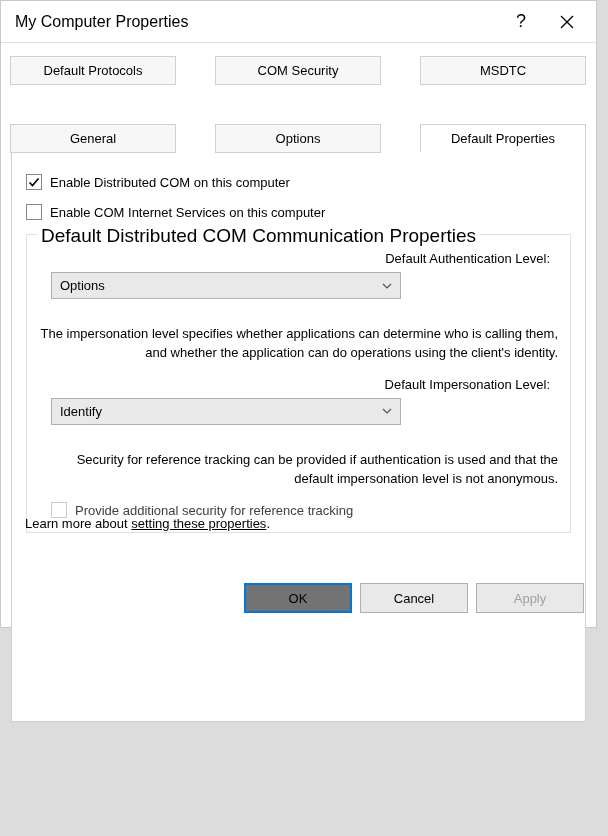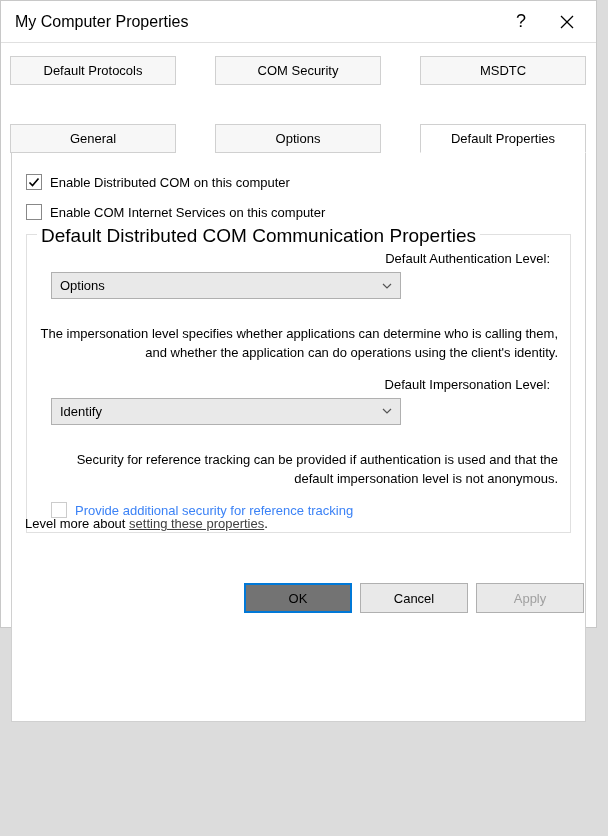--- a/index.html
+++ b/index.html
@@ -94,21 +94,21 @@
       align-items: center;
       justify-content: center;
       flex-shrink: 0;
     }
     .checkbox-box.checked svg { display: block; }
     .checkbox-box svg { display: none; width: 12px; height: 12px; }
     .checkbox-box.disabled {
       border-color: #ccc;
     }
     .checkbox-label { font-size: 13px; color: #000; }
-    .checkbox-label.disabled { color: #3b82f6; }
+    .checkbox-label.disabled { color: #404040; }
 
     .groupbox {
       border: 1px solid #e0e0e0;
       padding: 16px 12px 14px 12px;
       margin-top: 8px;
       position: relative;
     }
     .groupbox-title {
       position: absolute;
       top: -10px;
@@ -147,21 +147,21 @@
       margin-top: 2px;
     }
 
     .learn-more {
       position: absolute;
       left: 24px;
       bottom: 96px;
       font-size: 13px;
     }
     .learn-more a {
-      color: #404040;
+      color: #000000;
       text-decoration: underline;
       cursor: pointer;
     }
 
     .button-bar {
       position: absolute;
       right: 12px;
       bottom: 14px;
       display: flex;
       gap: 8px;
@@ -267,21 +267,21 @@
           </span>
           <span class="checkbox-label disabled">Provide additional security for reference tracking</span>
         </div>
 
       </fieldset>
 
     </div>
   </div>
 
   <div class="learn-more">
-    <span>Level more about </span><a>setting these properties</a><span>.</span>
+    <span>Learn more about </span><a>setting these properties</a><span>.</span>
   </div>
 
   <div class="button-bar">
     <div class="btn default">OK</div>
     <div class="btn">Cancel</div>
     <div class="btn disabled">Apply</div>
   </div>
 
 </div>
 

